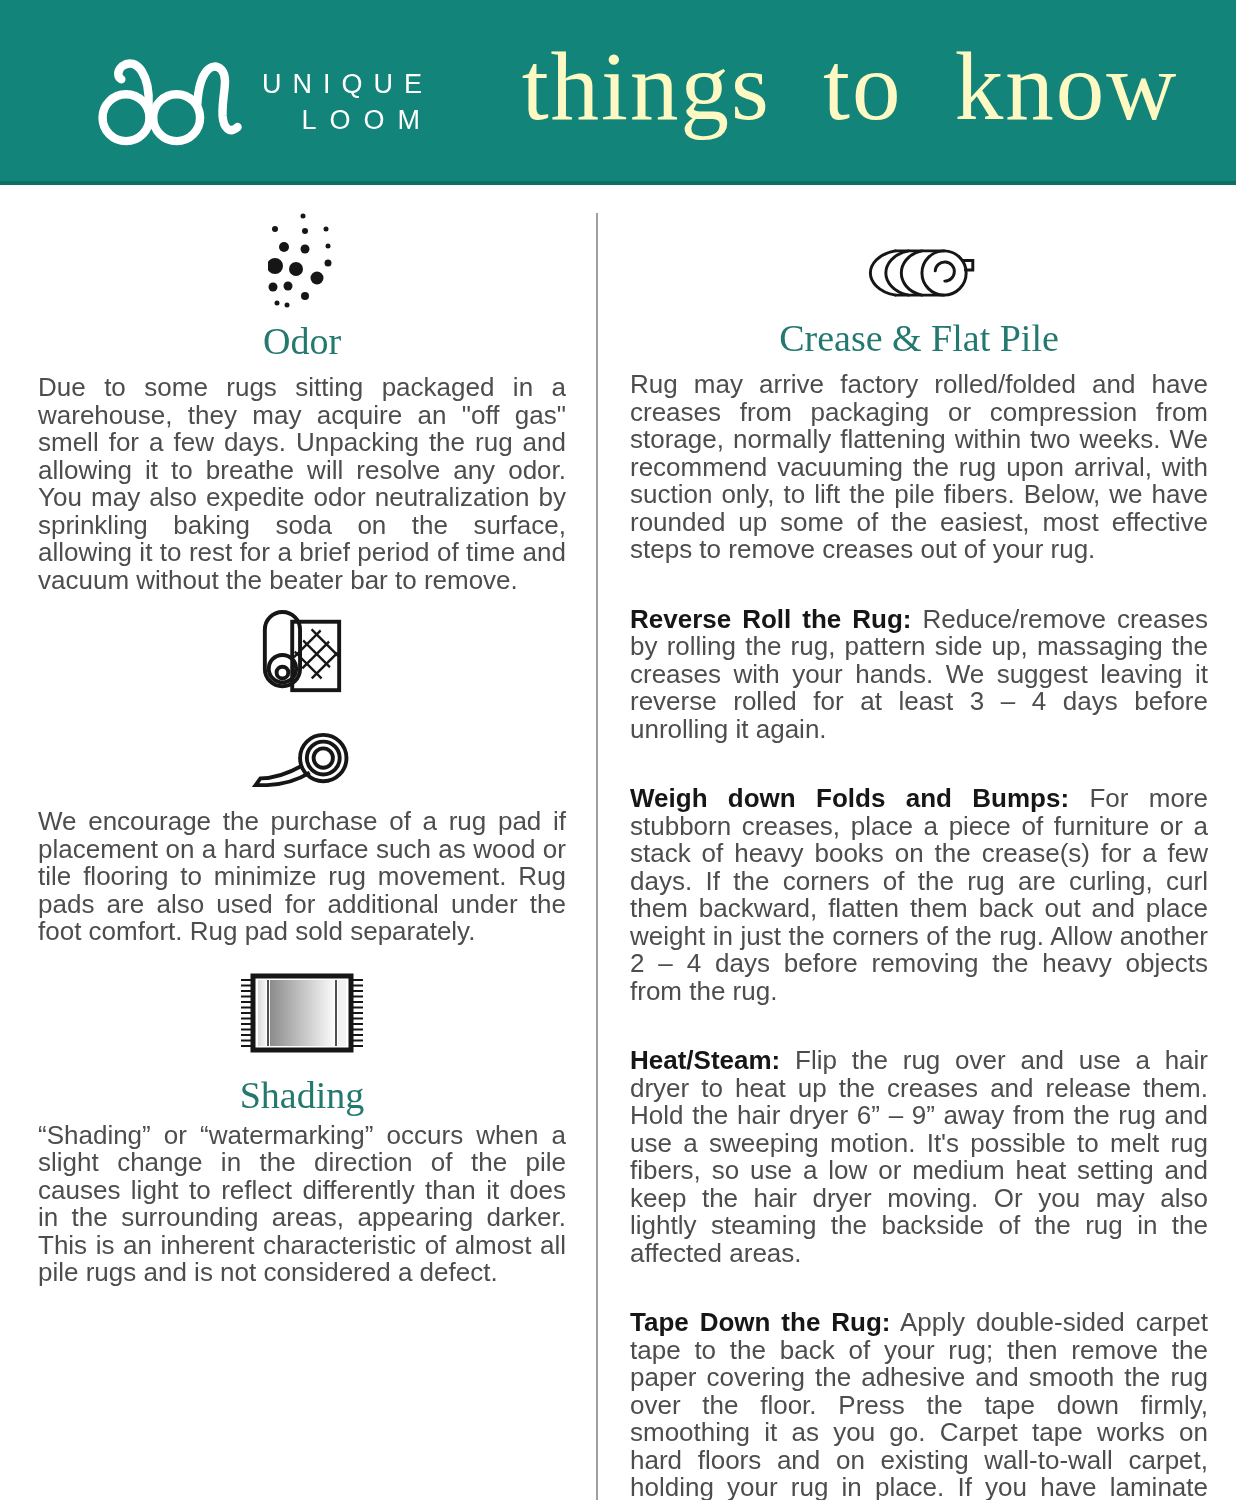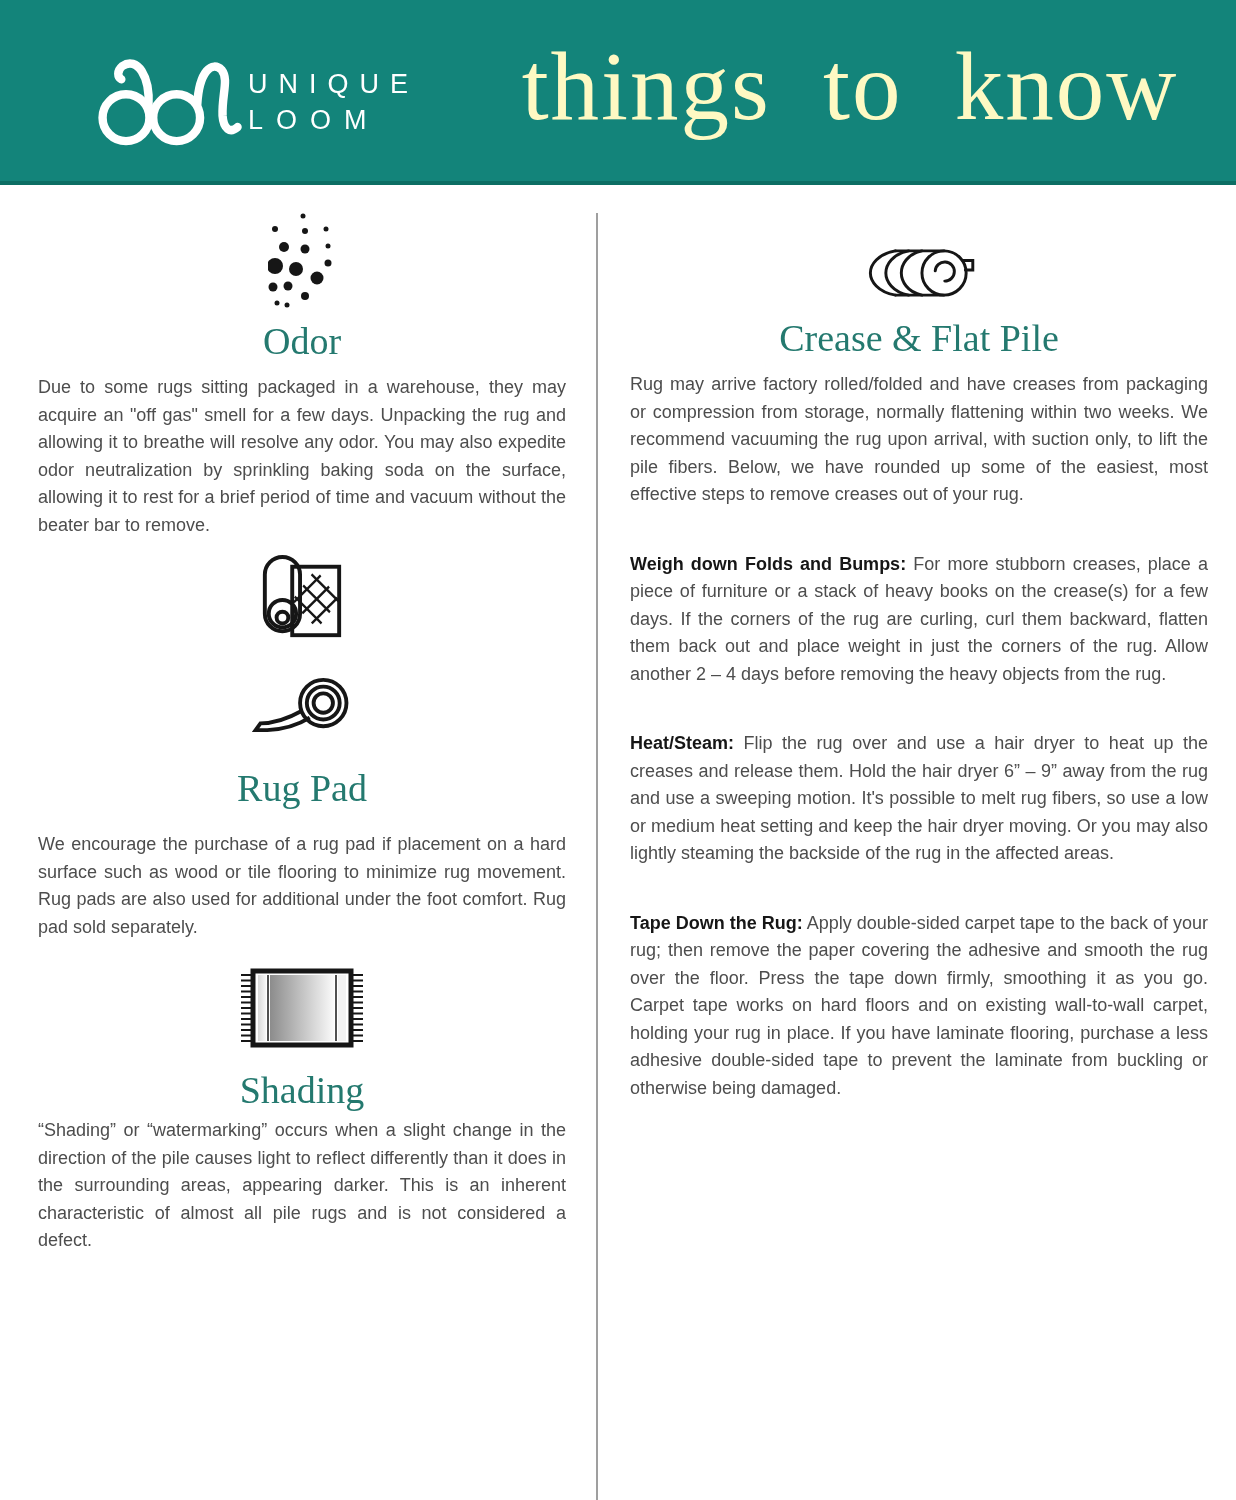--- a/index.html
+++ b/index.html
@@ -11,21 +11,21 @@
     margin:0 auto;
   }
   
   .band {
     position:absolute; left:0; top:0; width:1236px; height:185px;
     background:#13847a; border-bottom:4px solid #0c6e64;
   }
   .logo { position:absolute; left:96px; top:48px; }
   .brand {
     position:absolute; left:248px; top:66px; width:185px;
-    color:#ffffff; text-align:left;
+    color:#ffffff; text-align:right;
     font-size:27px; line-height:36px; letter-spacing:11px;
     font-weight:400;
   }
   .brand .l2 { letter-spacing:13px; }
   .band-title {
     position:absolute; left:500px; top:22px; width:700px;
     text-align:center; color:#fef9c3;
     font-family:"Liberation Serif", serif;
     font-size:97px; line-height:130px;
     word-spacing:26px; letter-spacing:2px; white-space:nowrap;
@@ -38,21 +38,21 @@
   .col { position:absolute; top:185px; }
   .col-left  { left:38px;  width:528px; }
   .col-right { left:630px; width:578px; }
   .icon-row { display:flex; justify-content:center; }
   h2 {
     font-family:"Liberation Serif", serif; font-weight:400;
     color:#24796f; text-align:center;
     font-size:38px; line-height:46px;
   }
   p.body {
-    font-size:18px; line-height:27.5px; color:#4d4d4d;
+    font-size:26px; line-height:27.5px; color:#4d4d4d;
     text-align:justify;
   }
   p.body b { color:#161616; font-weight:700; }
   
   .s-odor      .icon-row { margin-top:27px; }
   .s-odor      h2        { margin-top:8px; }
   .s-odor      p         { margin-top:10px; }
   .s-threading .icon-row { margin-top:16px; }
   .s-threading h2        { margin-top:14px; }
   .s-threading p         { margin-top:6px; }
@@ -152,21 +152,20 @@
 
     <section class="s-rugpad">
       <div class="icon-row">
         <svg width="100" height="58" viewBox="0 0 100 60">
           <path d="M 50 37 C 34 46 18 50 7 50 L 2 57 L 14 57 C 32 56 47 51 58 44" class="ln" stroke-width="3.5" fill="#ffffff"></path>
           <circle cx="72" cy="29" r="24" class="ln" stroke-width="3.5" fill="#ffffff"></circle>
           <circle cx="72" cy="29" r="17" class="ln" stroke-width="3.5"></circle>
           <circle cx="72" cy="29" r="10" class="ln" stroke-width="3.5"></circle>
         </svg>
       </div>
-      <h2>Rug Pad</h2>
       <p class="body">We encourage the purchase of a rug pad if placement on a hard surface such as wood or tile flooring to minimize rug movement. Rug pads are also used for additional under the foot comfort. Rug pad sold separately.</p>
     </section>
 
     <section class="s-shading">
       <div class="icon-row">
         <svg width="130" height="82" viewBox="0 0 130 82">
           <defs>
             <linearGradient id="shade" x1="0" y1="0" x2="1" y2="0">
               <stop offset="0" stop-color="#8c8c8c"></stop>
                 <stop offset="1" stop-color="#fafafa"></stop>
@@ -205,20 +204,22 @@
             <line x1="44" y1="65" x2="110" y2="65"></line>
             <circle cx="110" cy="35" r="30"></circle>
             <path d="M 98 32 A 13 13 0 1 1 111 46"></path>
             <path d="M 135 18 L 149 18 L 149 31 L 139 31"></path>
           </g>
         </svg>
       </div>
       <h2>Crease &amp; Flat Pile</h2>
       <p class="body intro">Rug may arrive factory rolled/folded and have creases from packaging or compression from storage, normally flattening within two weeks. We recommend vacuuming the rug upon arrival, with suction only, to lift the pile fibers. Below, we have rounded up some of the easiest, most effective steps to remove creases out of your rug.</p>
 
+      <p class="body tip"><b>Reverse Roll the Rug:</b>
+        <span>Reduce/remove creases by rolling the rug, pattern side up, massaging the creases with your hands. We suggest leaving it reverse rolled for at least 3 – 4 days before unrolling it again.</span></p>
 
       <p class="body tip"><b>Weigh down Folds and Bumps:</b>
         <span>For more stubborn creases, place a piece of furniture or a stack of heavy books on the crease(s) for a few days. If the corners of the rug are curling, curl them backward, flatten them back out and place weight in just the corners of the rug. Allow another 2 – 4 days before removing the heavy objects from the rug.</span></p>
 
       <p class="body tip"><b>Heat/Steam:</b>
         <span>Flip the rug over and use a hair dryer to heat up the creases and release them. Hold the hair dryer 6” – 9” away from the rug and use a sweeping motion. It's possible to melt rug fibers, so use a low or medium heat setting and keep the hair dryer moving. Or you may also lightly steaming the backside of the rug in the affected areas.</span></p>
 
       <p class="body tip"><b>Tape Down the Rug:</b>
         <span>Apply double-sided carpet tape to the back of your rug; then remove the paper covering the adhesive and smooth the rug over the floor. Press the tape down firmly, smoothing it as you go. Carpet tape works on hard floors and on existing wall-to-wall carpet, holding your rug in place. If you have laminate flooring, purchase a less adhesive double-sided tape to prevent the laminate from buckling or otherwise being damaged.</span></p>
     </section>

